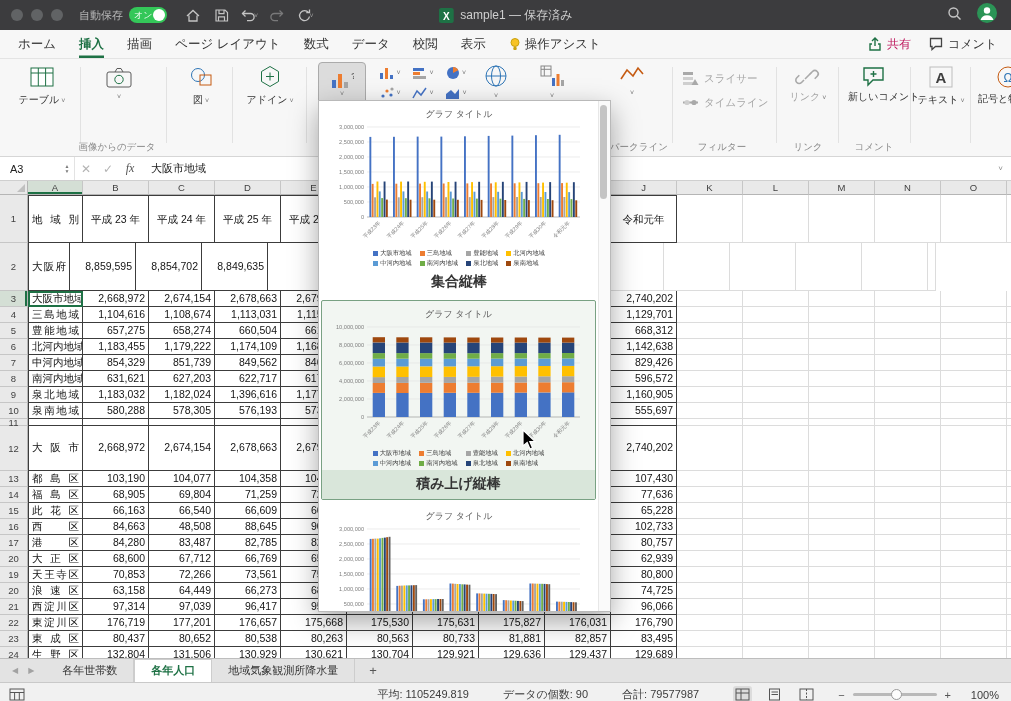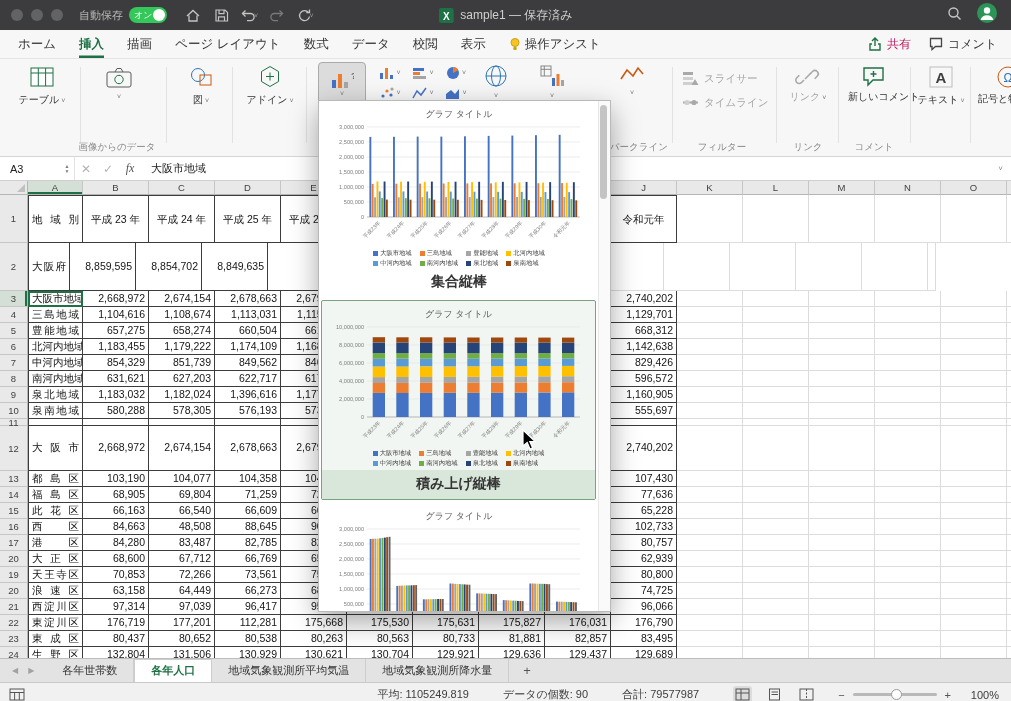--- a/index.html
+++ b/index.html
@@ -838,21 +838,21 @@
       <div class="g-cell" style="width:66px;line-height:14px"></div>
       <div class="g-cell" style="width:66px;line-height:14px"></div>
       <div class="g-cell" style="width:66px;line-height:14px"></div>
       <div class="g-cell" style="width:8px"></div>
     </div>
     <div class="g-row" style="height:16px">
       <div class="g-rh ">22</div>
       <div class="g-cell tb tb-first a-cell" style="width:55px;line-height:14px">東淀川区</div>
       <div class="g-cell tb num" style="width:66px;line-height:14px">176,719</div>
       <div class="g-cell tb num" style="width:66px;line-height:14px">177,201</div>
-      <div class="g-cell tb num" style="width:66px;line-height:14px">112,281</div>
+      <div class="g-cell tb num" style="width:66px;line-height:14px">176,657</div>
       <div class="g-cell tb num" style="width:66px;line-height:14px">175,668</div>
       <div class="g-cell tb num" style="width:66px;line-height:14px">175,530</div>
       <div class="g-cell tb num" style="width:66px;line-height:14px">175,631</div>
       <div class="g-cell tb num" style="width:66px;line-height:14px">175,827</div>
       <div class="g-cell tb num" style="width:66px;line-height:14px">176,031</div>
       <div class="g-cell tb num" style="width:66px;line-height:14px">176,790</div>
       <div class="g-cell" style="width:66px;line-height:14px"></div>
       <div class="g-cell" style="width:66px;line-height:14px"></div>
       <div class="g-cell" style="width:66px;line-height:14px"></div>
       <div class="g-cell" style="width:66px;line-height:14px"></div>
@@ -900,21 +900,20 @@
   </div>
 
 <div id="sheettabs">
   <div class="nav-arrows">
     <span>◀</span>
     <span>▶</span>
   </div>
   <div style="display:flex;">
       <div class="stab">各年世帯数</div>
       <div class="stab active">各年人口</div>
-      <div class="stab">地域気象観測所平均気温</div>
       <div class="stab">地域気象観測所降水量</div>
     </div>
   <div class="addtab">+</div>
 </div>
 
 <div id="statusbar">
   <div class="sb-left">
     <svg width="16" height="13">
         <rect x="1" y="1" width="14" height="11" fill="none" stroke="#555"></rect>
         <line x1="1" y1="4.5" x2="15" y2="4.5" stroke="#555"></line>

